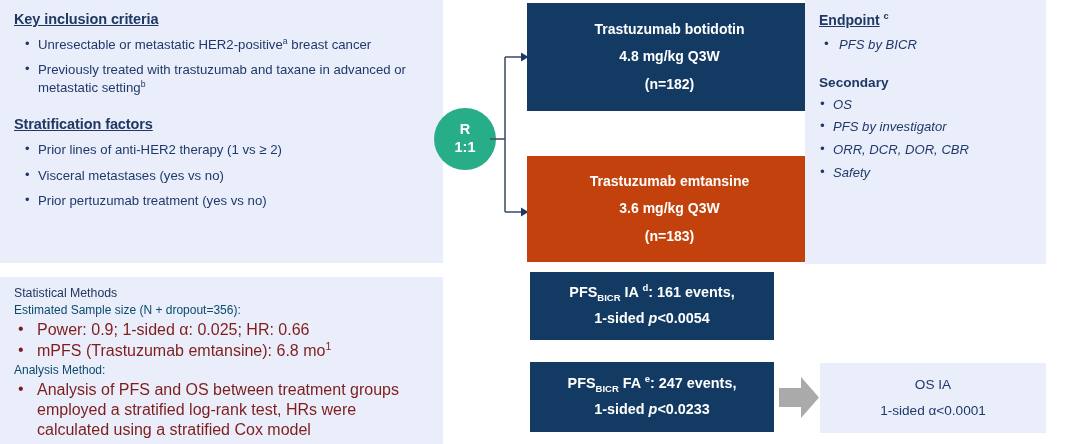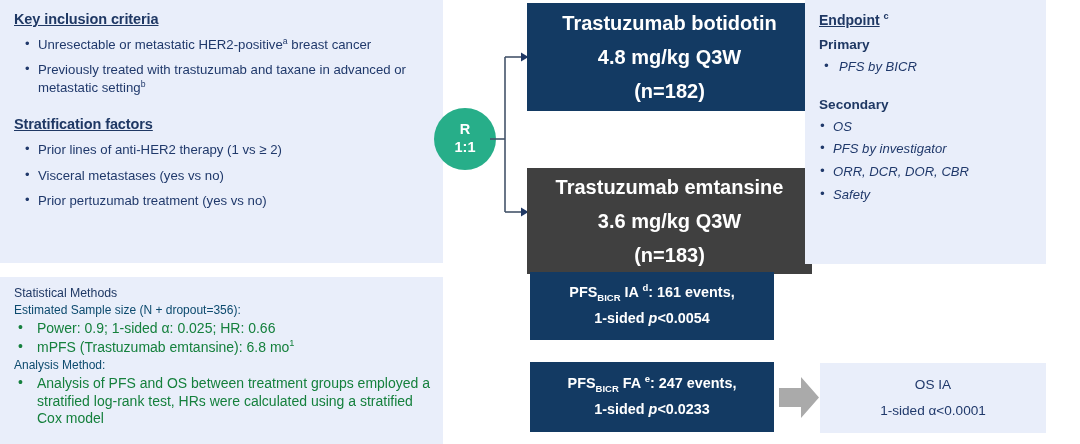--- a/index.html
+++ b/index.html
@@ -86,23 +86,23 @@
     line-height: 1.26;
   }
   #stats-panel ul.stats-bullets {
     list-style: none;
     margin: 0 0 1px 0;
     padding: 0;
   }
   #stats-panel ul.stats-bullets li {
     position: relative;
     padding-left: 25px;
-    font-size: 14px;
+    font-size: 16px;
     line-height: 1.27;
-    color: #15803d;
+    color: #7f1d1d;
     margin-bottom: 1px;
   }
   #stats-panel ul.stats-bullets li::before {
     content: "\2022";
     position: absolute;
     left: 6px;
     top: -1px;
   }
 
   
@@ -138,34 +138,34 @@
     position: absolute;
     left: 527px;
     width: 285px;
     box-sizing: border-box;
     display: flex;
     flex-direction: column;
     align-items: center;
     justify-content: center;
     color: #ffffff;
     font-weight: bold;
-    font-size: 20px;
+    font-size: 14px;
     line-height: 1.1;
     text-align: center;
   }
   .arm-box .arm-line { margin: 6px 0; }
   #arm-experimental {
     top: 3px;
     height: 108px;
     background: #133A63;
   }
   #arm-control {
-    top: 168px;
+    top: 156px;
     height: 106px;
-    background: #404040;
+    background: #c2410c;
   }
 
   
   .analysis-box {
     position: absolute;
     left: 530px;
     width: 244px;
     box-sizing: border-box;
     background: #133A63;
     color: #ffffff;
@@ -321,21 +321,20 @@
   <div class="a-line"><span>PFS</span><sub>BICR</sub><span> FA </span><sup>e</sup><span>: 247 events,</span></div>
   <div class="a-line"><span>1-sided </span><span class="ital">p</span><span>&lt;0.0233</span></div>
 </div>
 
 <svg id="block-arrow" viewBox="0 0 40 41">
   <polygon points="0,11 22,11 22,0 40,20.5 22,41 22,30 0,30" fill="#AAAAAA"></polygon>
 </svg>
 
 <div class="panel" id="endpoint-panel">
   <div class="endpoint-title"><span class="underlined">Endpoint</span> <sup>c</sup></div>
-  <div class="sub-head">Primary</div>
   <ul class="ep-bullets primary">
     <li>PFS by BICR</li>
   </ul>
   <div class="sub-head secondary">Secondary</div>
   <ul class="ep-bullets">
     <li>OS</li>
     <li>PFS by investigator</li>
     <li>ORR, DCR, DOR, CBR</li>
     <li>Safety</li>
   </ul>

